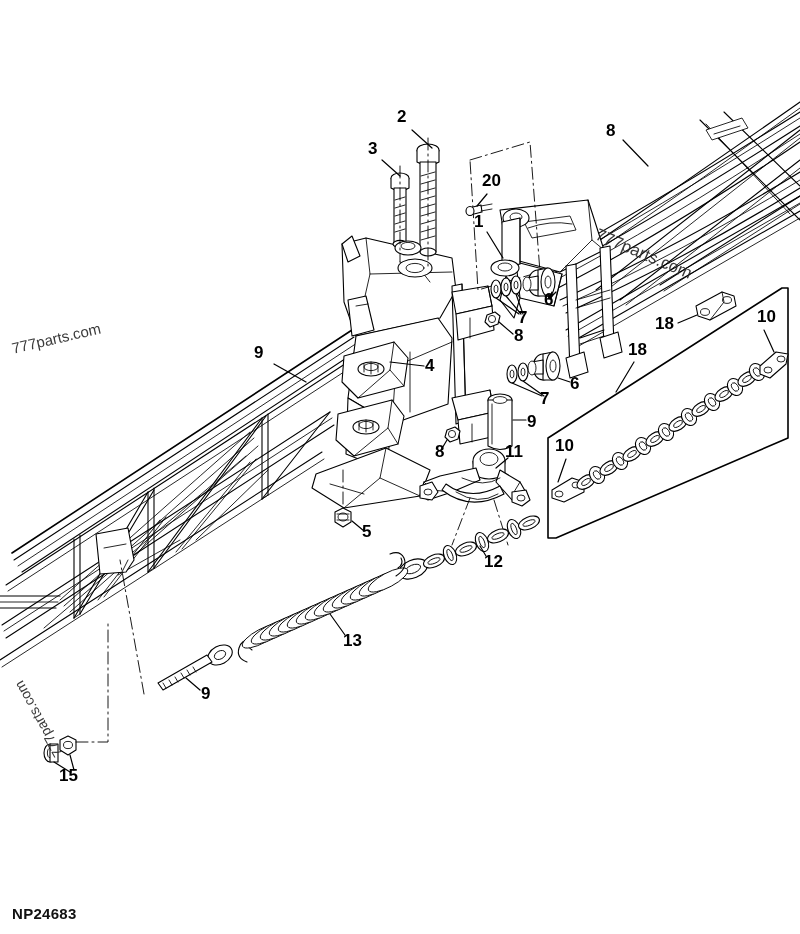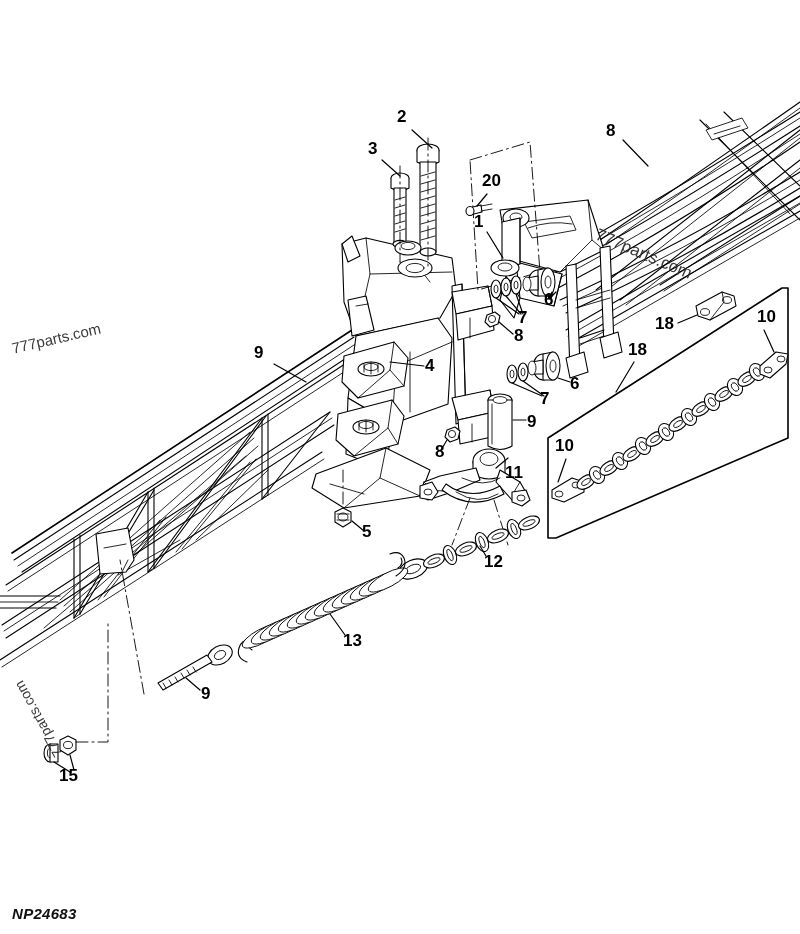--- a/index.html
+++ b/index.html
@@ -24,21 +24,20 @@
     user-select:none;
   }
   .partnum{
     position:absolute;
     left:12px;top:905px;
     font-family:"Liberation Sans",sans-serif;
     font-weight:bold;
     font-size:15px;
     letter-spacing:.3px;
     color:#111;
-    font-style:italic;
   }
   .wm{
     position:absolute;
     font-family:"Liberation Sans",sans-serif;
     font-size:15px;
     color:#2a2a2a;
     white-space:nowrap;
     user-select:none;
     opacity:.92;
   }
@@ -528,21 +527,21 @@
   <div class="callout" style="left:362px;top:523px">5</div>
   <div class="callout" style="left:544px;top:291px">6</div>
   <div class="callout" style="left:570px;top:375px">6</div>
   <div class="callout" style="left:518px;top:309px">7</div>
   <div class="callout" style="left:540px;top:390px">7</div>
   <div class="callout" style="left:514px;top:327px">8</div>
   <div class="callout" style="left:435px;top:443px">8</div>
   <div class="callout" style="left:527px;top:413px">9</div>
   <div class="callout" style="left:757px;top:308px">10</div>
   <div class="callout" style="left:555px;top:437px">10</div>
-  <div class="callout" style="left:505px;top:464px">11</div>
+  <div class="callout" style="left:505px;top:443px">11</div>
   <div class="callout" style="left:484px;top:553px">12</div>
   <div class="callout" style="left:343px;top:632px">13</div>
   <div class="callout" style="left:201px;top:685px">9</div>
   <div class="callout" style="left:59px;top:767px">15</div>
   <div class="callout" style="left:606px;top:122px">8</div>
   <div class="callout" style="left:254px;top:344px">9</div>
   <div class="callout" style="left:655px;top:315px">18</div>
   <div class="callout" style="left:628px;top:341px">18</div>
   <div class="callout" style="left:482px;top:172px">20</div>
 

